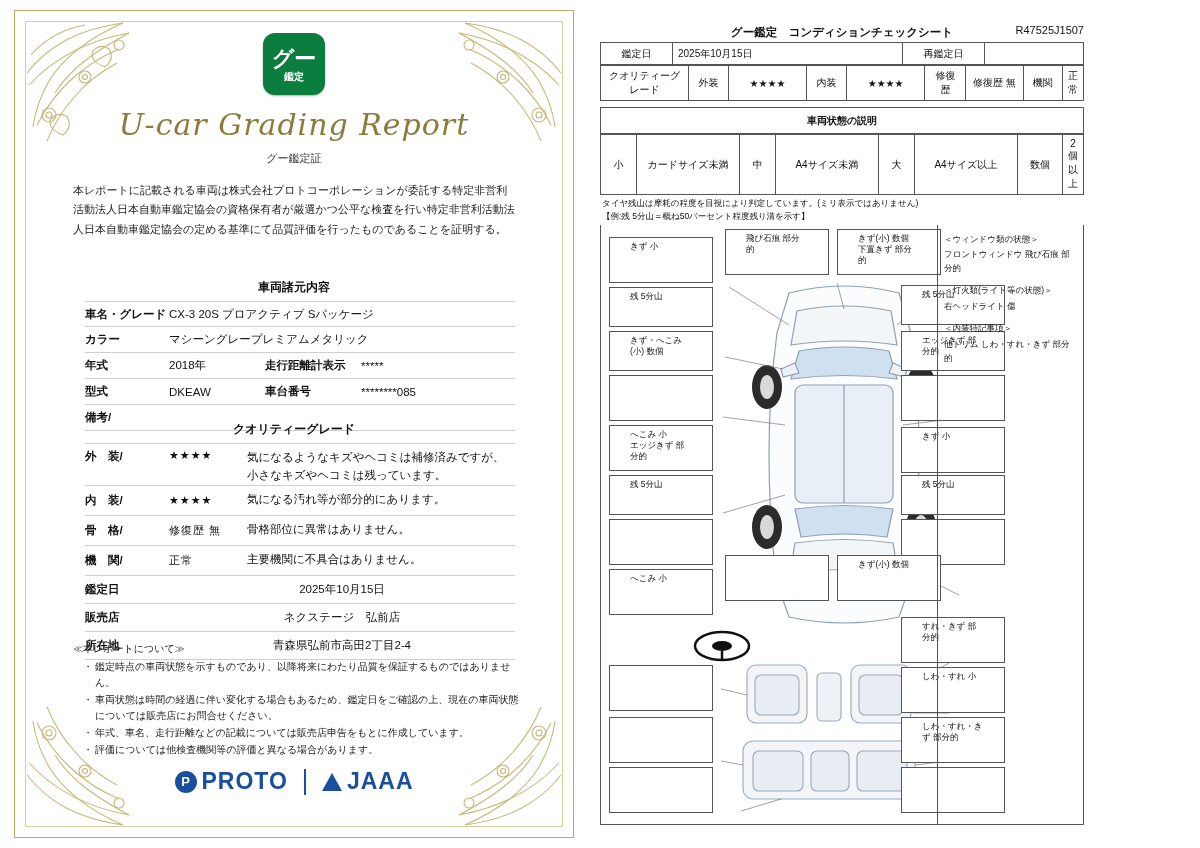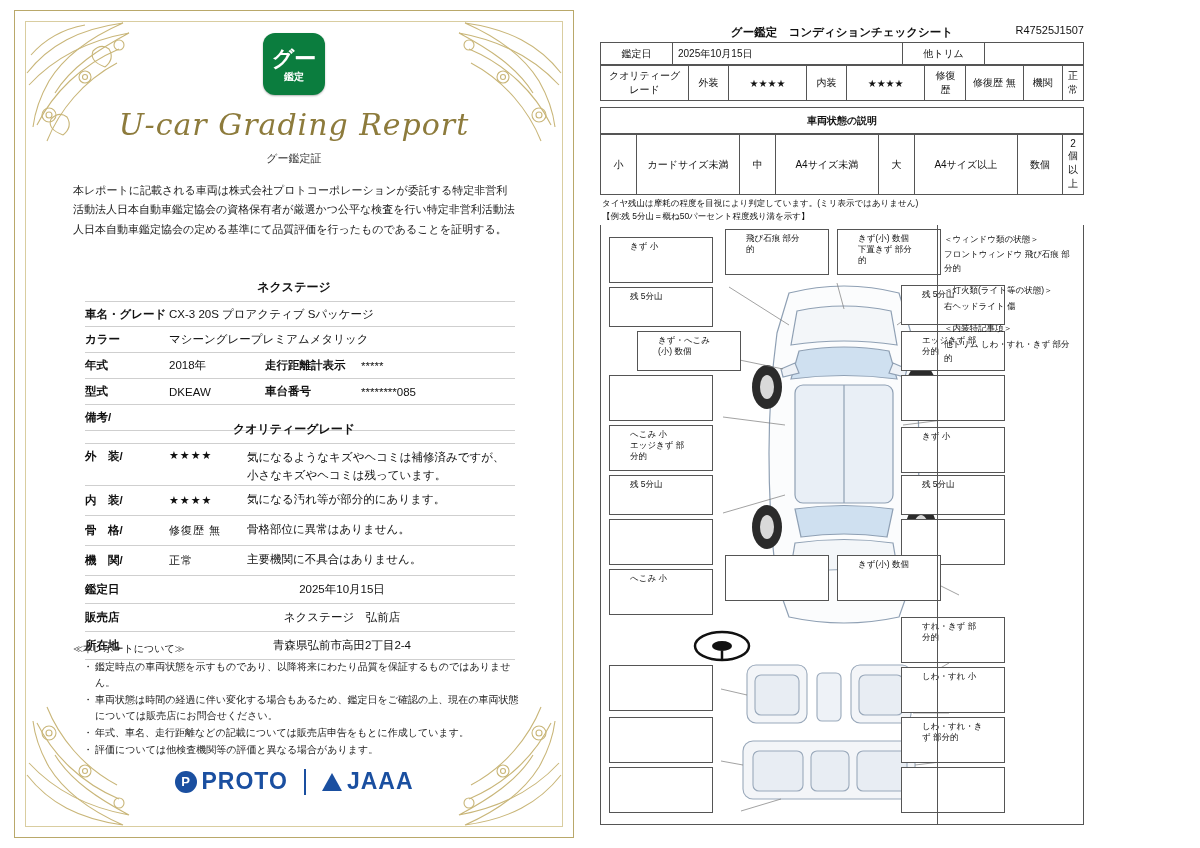--- a/index.html
+++ b/index.html
@@ -230,21 +230,21 @@
       <span class="g1">グー</span>
       <span class="g2">鑑定</span>
     </div>
 
     <div class="title-script">U-car Grading Report</div>
     <div class="title-sub">グー鑑定証</div>
 
     <div class="lead">本レポートに記載される車両は株式会社プロトコーポレーションが委託する特定非営利活動法人日本自動車鑑定協会の資格保有者が厳選かつ公平な検査を行い特定非営利活動法人日本自動車鑑定協会の定める基準にて品質評価を行ったものであることを証明する。</div>
 
     <div class="tbl" style="top:262px;">
-      <div class="sec-title">ネクステージ</div>
+      <div class="sec-title">車両諸元内容</div>
       <div class="row" style="border-top:1px solid #cfcfcf;">
         <div class="lab">車名・グレード</div>
         <div class="val">CX-3 20S プロアクティブ Sパッケージ</div>
       </div>
       <div class="row">
         <div class="lab">カラー</div>
         <div class="val">マシーングレープレミアムメタリック</div>
       </div>
       <div class="row">
         <div class="lab">年式</div>
@@ -328,21 +328,21 @@
     <div class="sheet-head">
       <span>グー鑑定　コンディションチェックシート</span>
       <span class="sheet-no">R47525J1507</span>
     </div>
 
     <table class="g">
       <tbody>
           <tr>
         <td class="c" style="width:72px;">鑑定日</td>
         <td style="width:230px;">2025年10月15日</td>
-        <td class="c" style="width:82px;">他トリム</td>
+        <td class="c" style="width:82px;">再鑑定日</td>
         <td></td>
       </tr>
     </tbody>
       </table>
 
     <table class="g" style="border-top:none;">
       <tbody>
           <tr>
         <td class="c" style="width:112px;">クオリティーグレード</td>
         <td class="c" style="width:46px;">外装</td>
@@ -467,21 +467,21 @@
           </g>
         </svg>
       </div>
 
       <div class="dz" style="left:8px;  top:12px;  width:104px; height:46px;">きず 小</div>
       <div class="dz" style="left:124px;top:4px;   width:104px; height:46px;">飛び石痕 部分的</div>
       <div class="dz" style="left:236px;top:4px;   width:104px; height:46px; white-space:pre-line;">きず(小) 数個
 下置きず 部分的</div>
       <div class="dz" style="left:8px;  top:62px;  width:104px; height:40px;">残 5分山</div>
       <div class="dz" style="left:300px;top:60px;  width:104px; height:40px;">残 5分山</div>
-      <div class="dz" style="left:8px;  top:106px; width:104px; height:40px;margin-left:28px;">きず・へこみ (小) 数個</div>
+      <div class="dz" style="left:8px;  top:106px; width:104px; height:40px;">きず・へこみ (小) 数個</div>
       <div class="dz" style="left:300px;top:106px; width:104px; height:40px;">エッジきず 部分的</div>
       <div class="dz" style="left:8px;  top:150px; width:104px; height:46px;"></div>
       <div class="dz" style="left:300px;top:150px; width:104px; height:46px;"></div>
       <div class="dz" style="left:8px;  top:200px; width:104px; height:46px; white-space:pre-line;">へこみ 小
 エッジきず 部分的</div>
       <div class="dz" style="left:300px;top:202px; width:104px; height:46px;">きず 小</div>
       <div class="dz" style="left:8px;  top:250px; width:104px; height:40px;">残 5分山</div>
       <div class="dz" style="left:300px;top:250px; width:104px; height:40px;">残 5分山</div>
       <div class="dz" style="left:8px;  top:294px; width:104px; height:46px;"></div>
       <div class="dz" style="left:300px;top:294px; width:104px; height:46px;"></div>

